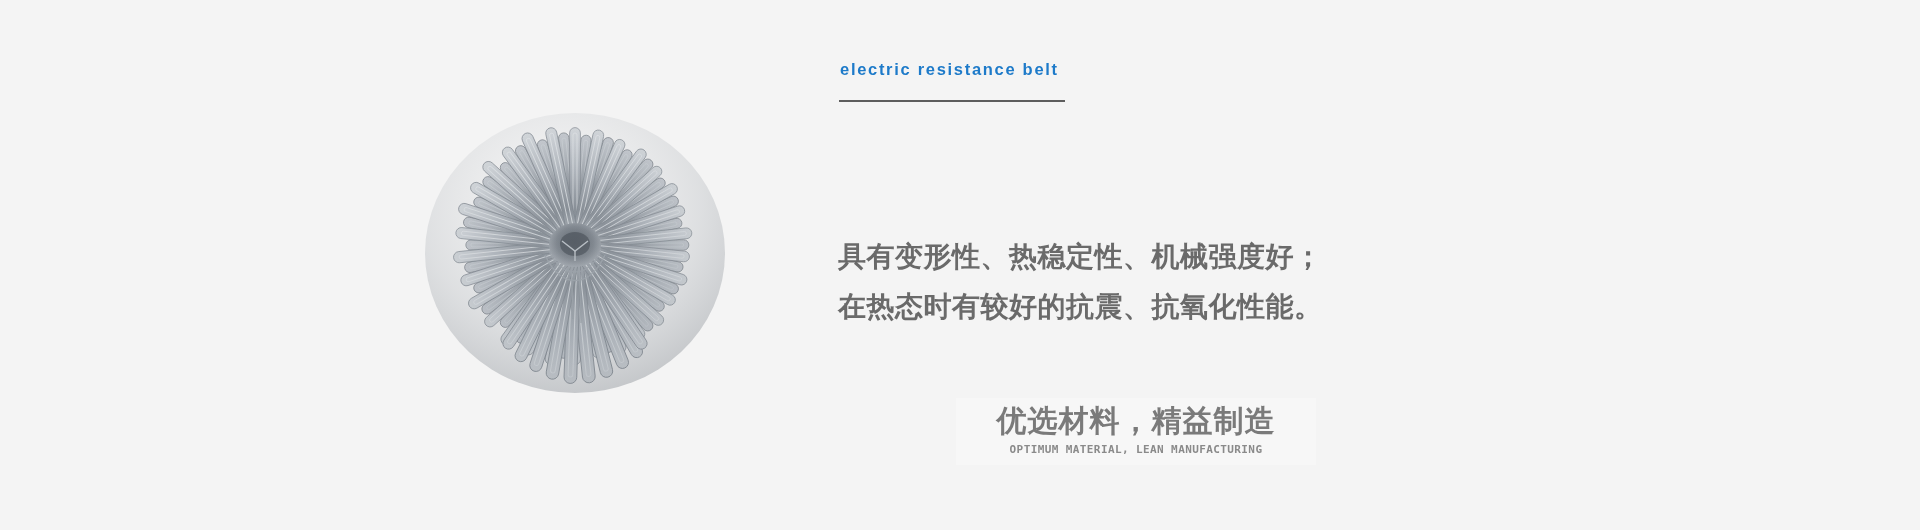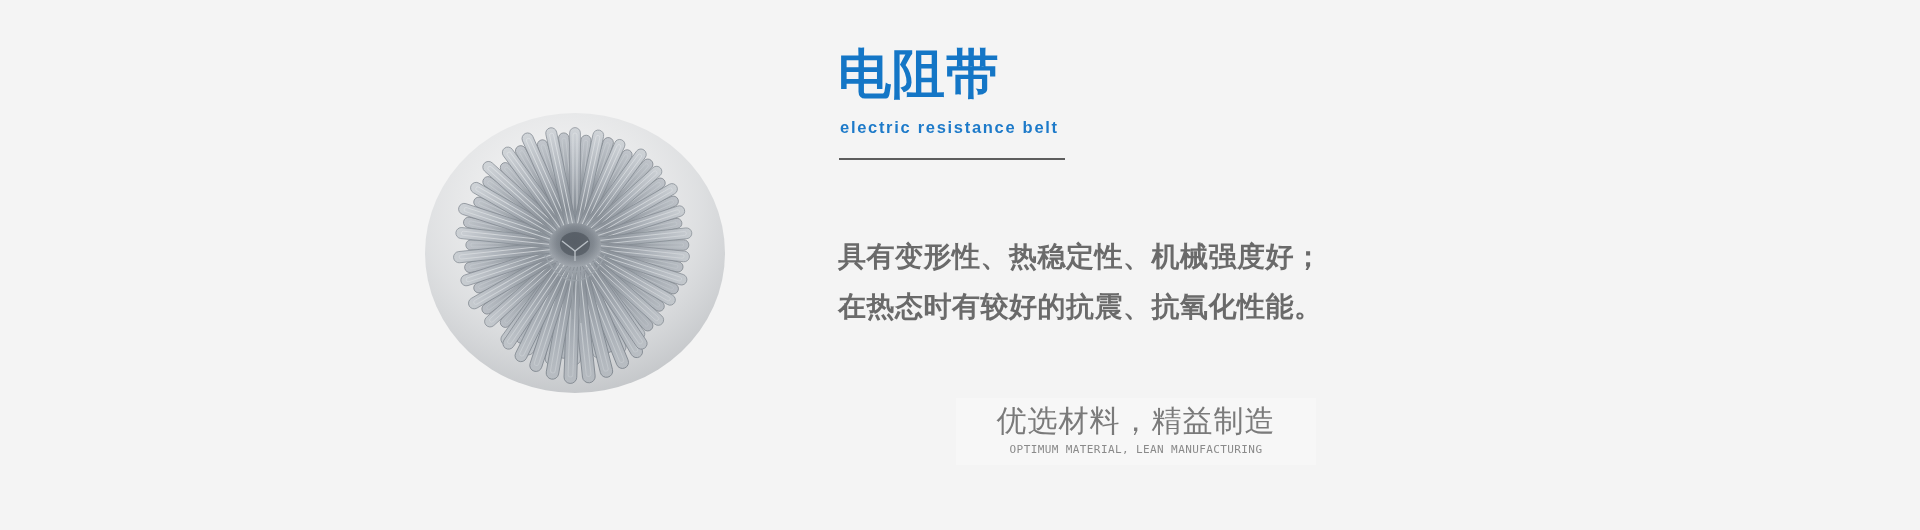--- a/index.html
+++ b/index.html
@@ -110,31 +110,31 @@
     background: #f7f7f7;
     padding: 4px 10px 8px 10px;
     box-sizing: border-box;
     text-align: center;
   }
   .tagline-cn {
     margin: 0;
     font-family: "DejaVu Sans", "Liberation Sans", sans-serif;
     font-size: 30px;
     line-height: 38px;
-    font-weight: 400;
+    font-weight: 700;
     color: #7a7a7a;
     letter-spacing: 1px;
     white-space: nowrap;
   }
   .tagline-en {
     margin: 3px 0 0 0;
     font-family: "DejaVu Sans Mono", "Liberation Mono", monospace;
     font-size: 11px;
     line-height: 14px;
-    font-weight: 400;
+    font-weight: 700;
     color: #8a8a8a;
     letter-spacing: 0.4px;
     white-space: nowrap;
   }
 </style>
 </head>
 <body>
 
 <div class="banner">
 
@@ -410,21 +410,20 @@
         </g>
 
         <ellipse cx="0" cy="8" rx="150" ry="140" fill="url(#bodyShade)"></ellipse>
       </g>
     </svg>
   </div>
 
   <div class="content">
 
     <div class="title-block">
-      <h1 class="main-title">电阻带</h1>
       <div class="sub-title">electric resistance belt</div>
       <hr class="divider">
     </div>
 
     <div class="description">
       <span class="desc-line">具有变形性、热稳定性、机械强度好；</span>
       <span class="desc-line">在热态时有较好的抗震、抗氧化性能。</span>
     </div>
 
     <div class="tagline-block">

